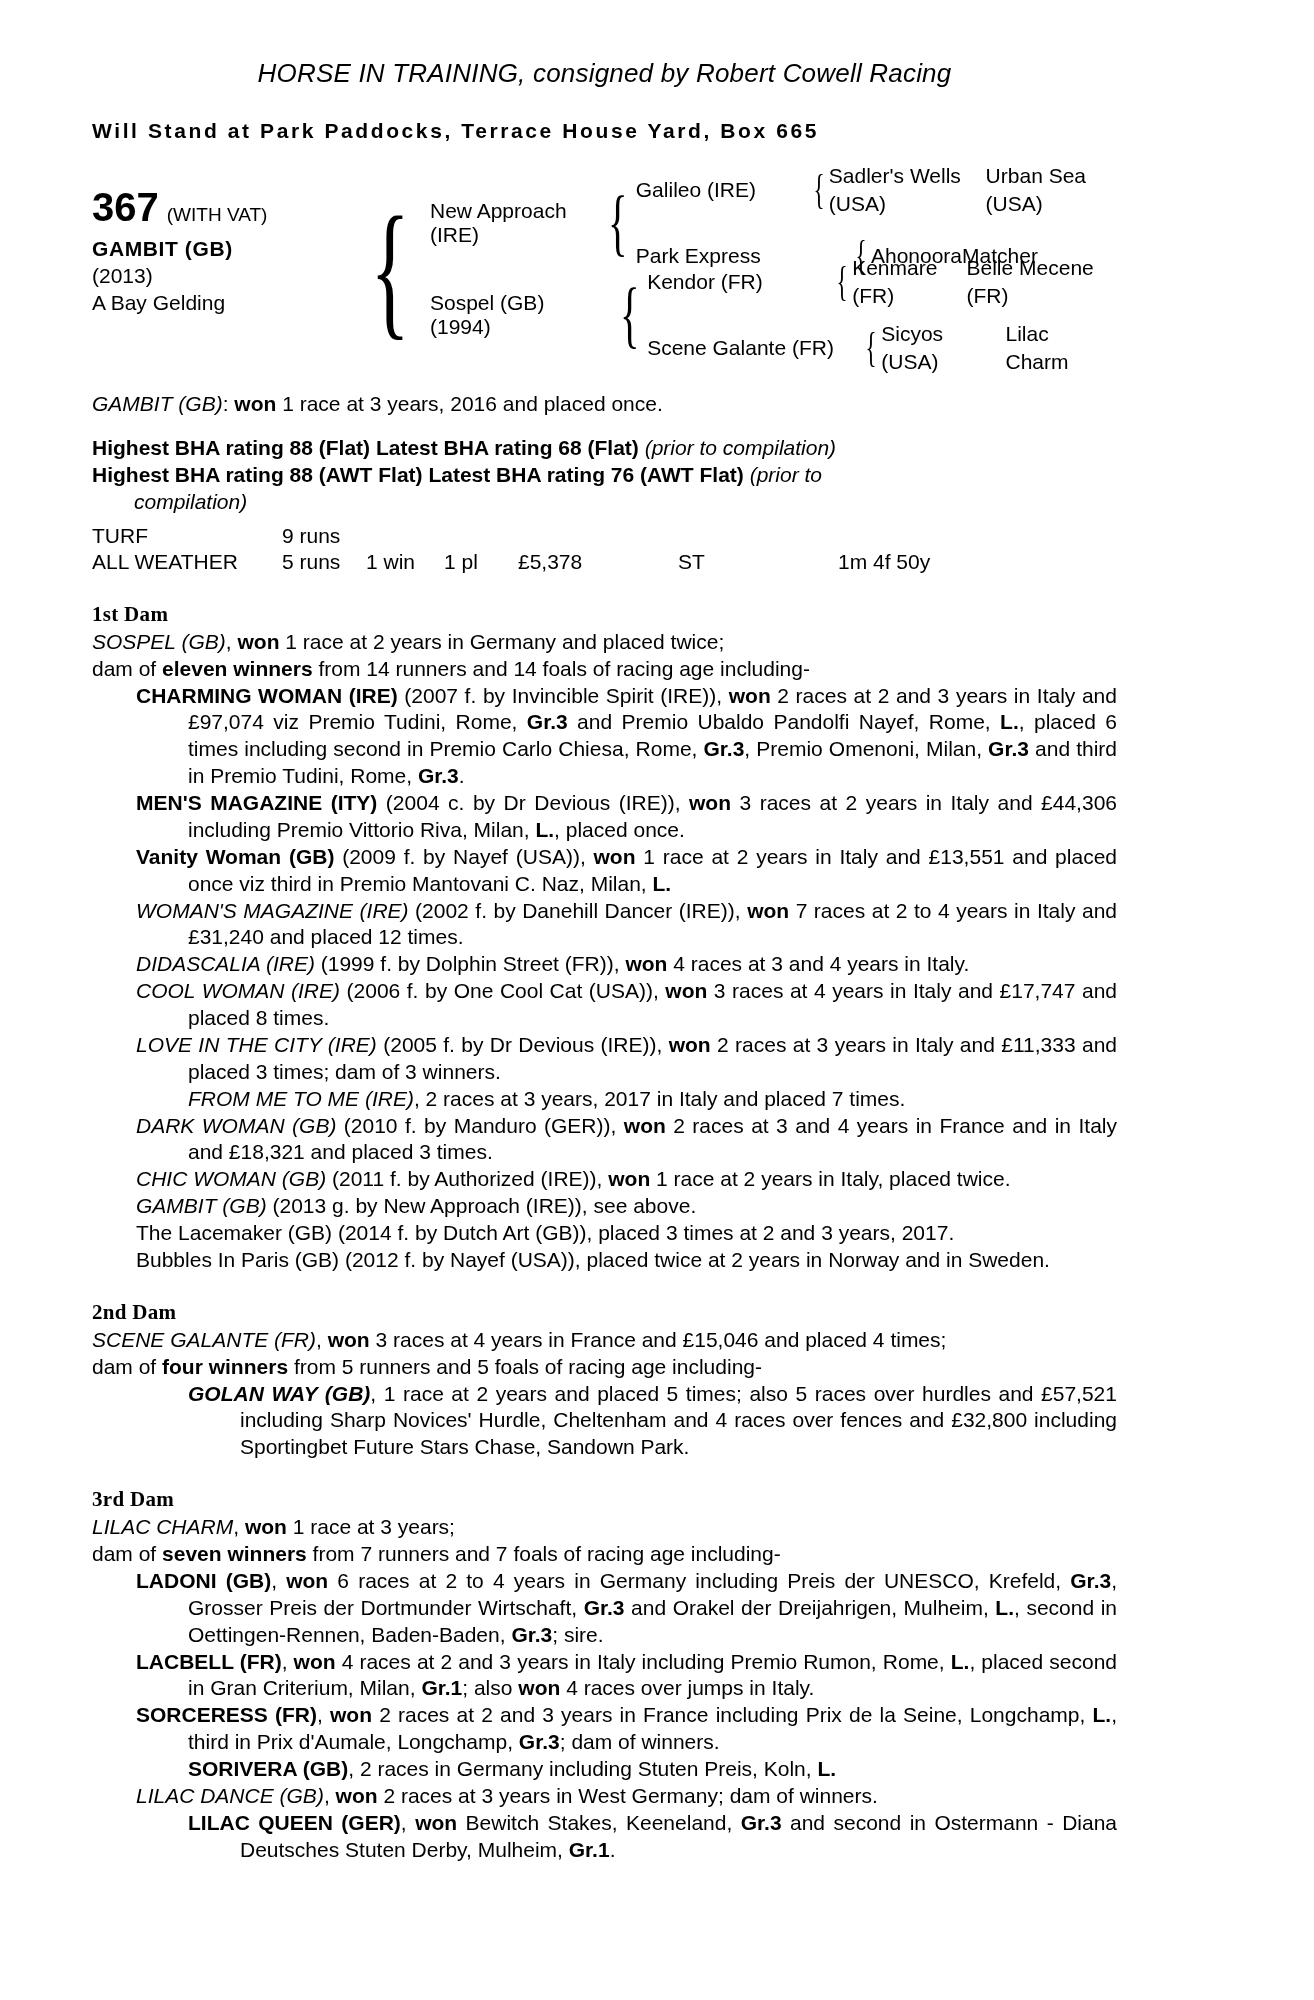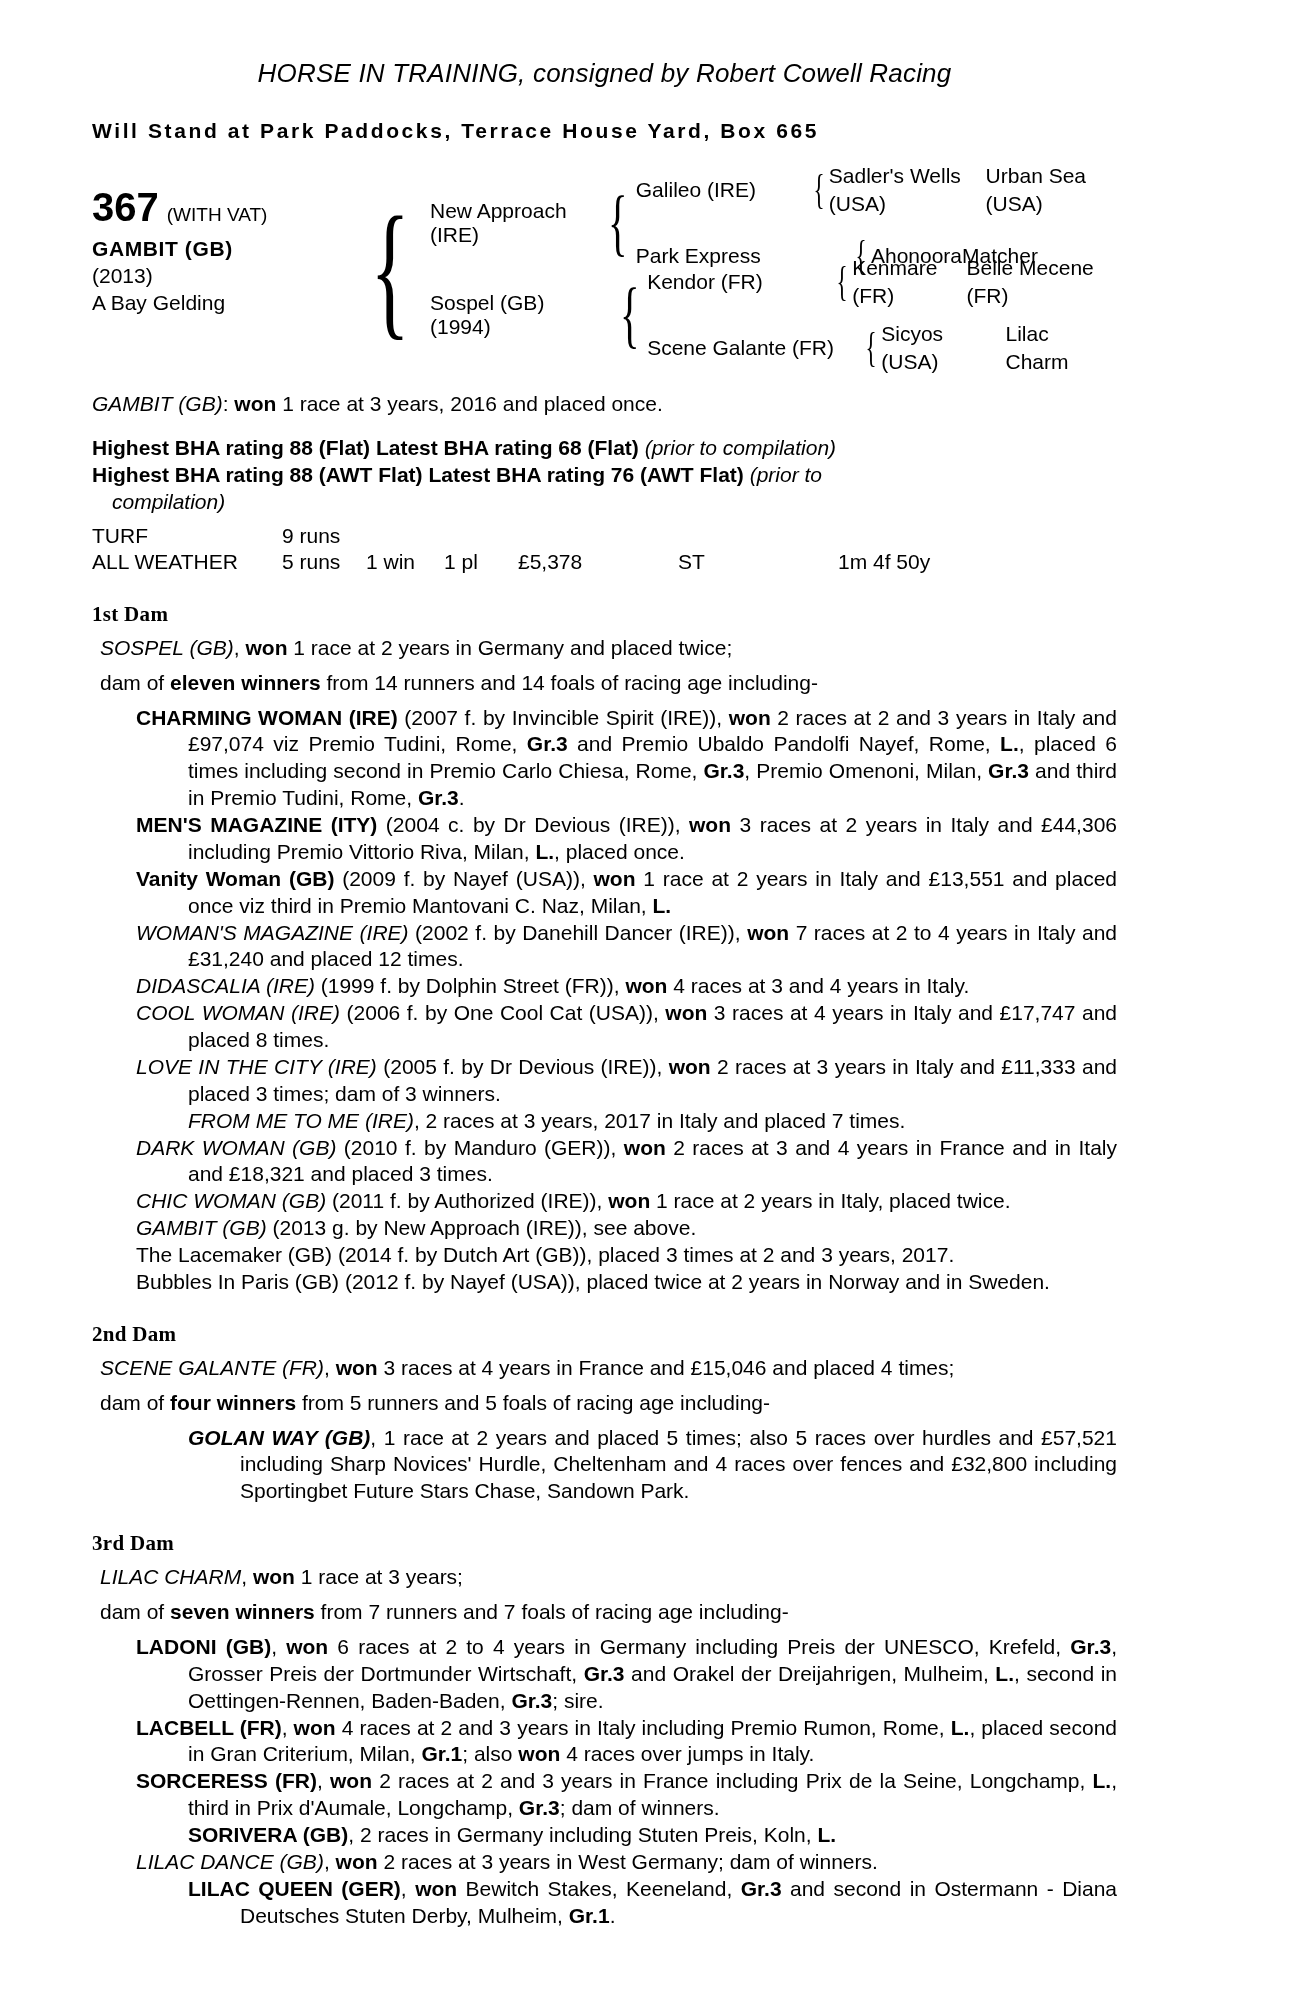--- a/index.html
+++ b/index.html
@@ -108,21 +108,21 @@
   .para {
     font-size: 21px;
     line-height: 1.28;
     margin: 0 0 16px 0;
   }
   .it { font-style: italic; }
   .b { font-weight: bold; }
   .bi { font-weight: bold; font-style: italic; }
 
   .ratings { font-size: 21px; line-height: 1.3; margin-bottom: 8px; }
-  .ratings .ind { margin-left: 20px; }
+  .ratings .ind { margin-left: 42px; }
 
   table.runs {
     font-size: 21px;
     border-collapse: collapse;
     margin-bottom: 26px;
   }
   table.runs td { padding: 0 0 2px 0; vertical-align: top; }
   td.c-surface { width: 190px; }
   td.c-runs { width: 84px; }
   td.c-wins { width: 78px; }
@@ -131,21 +131,21 @@
   td.c-course { width: 160px; }
   td.c-dist { width: 160px; }
 
   .damhead {
     font-size: 21px;
     font-weight: bold;
     margin: 0 0 2px 0;
     letter-spacing: 0.3px;
     font-family: Liberation Serif, serif;
   }
-  .damintro { font-size: 21px; line-height: 1.28; margin: 8px; }
+  .damintro { font-size: 21px; line-height: 1.28; margin: 0; }
   .prog {
     font-size: 21px;
     line-height: 1.28;
     margin: 0;
     padding-left: 96px;
     text-indent: -52px;
   }
   .prog.deep {
     padding-left: 148px;
     text-indent: -52px;

